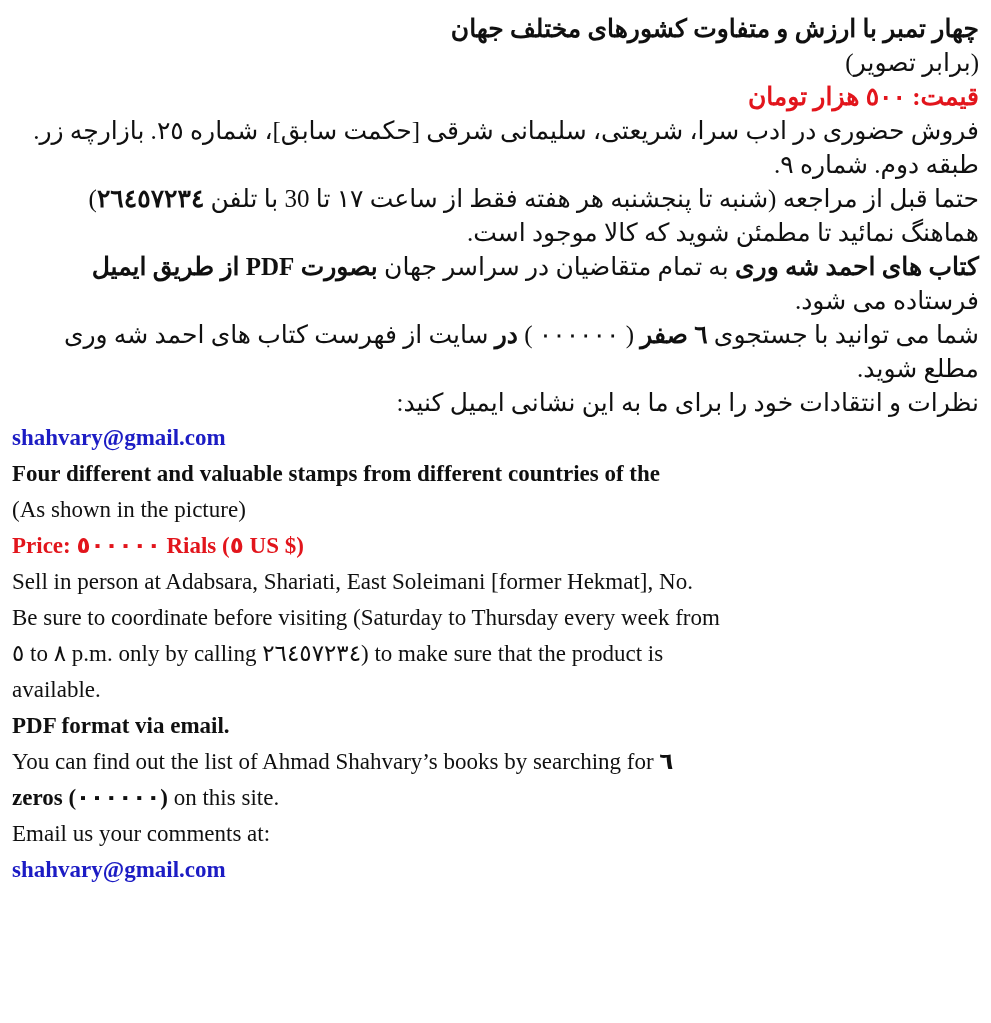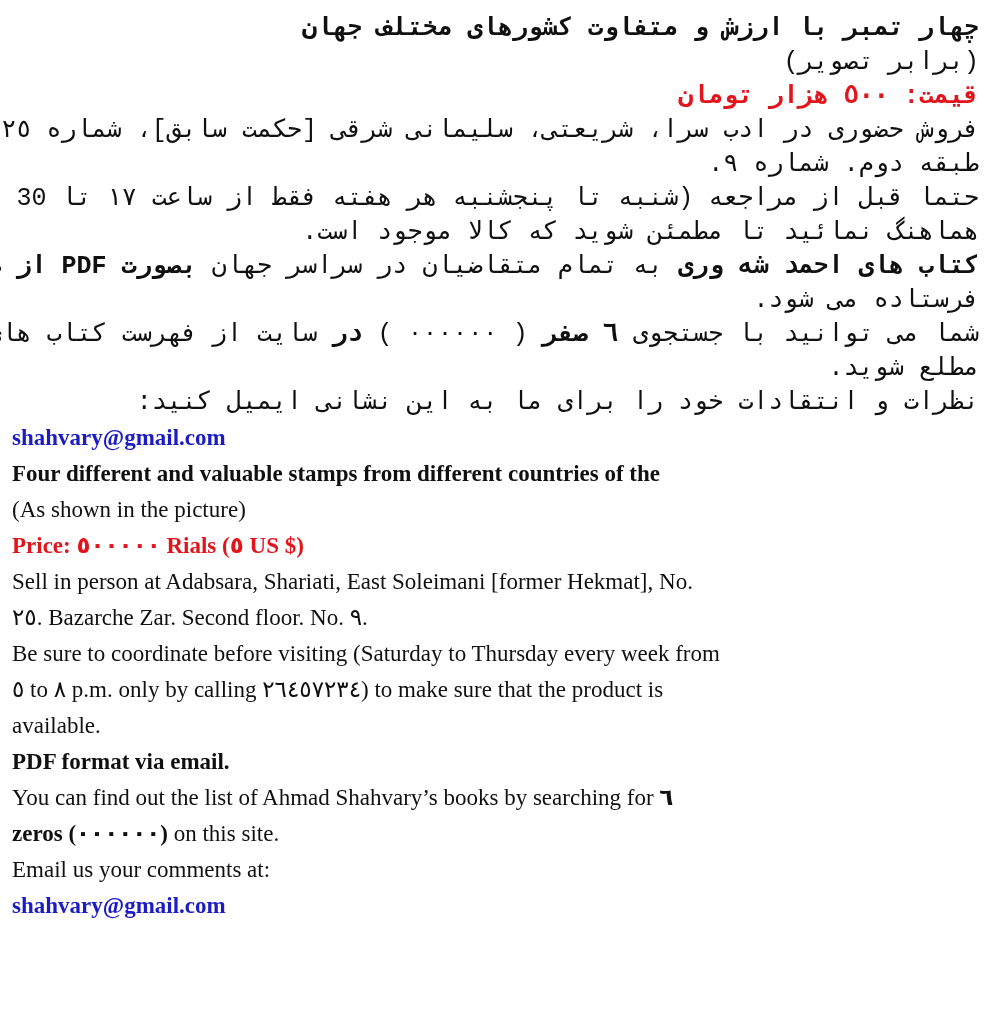--- a/index.html
+++ b/index.html
@@ -10,21 +10,21 @@
     box-sizing: border-box;
     padding: 12px 12px 0 12px;
     background: #ffffff;
     color: #101010;
     overflow: hidden;
   }
   .line { white-space: nowrap; }
   .rtl {
     direction: rtl;
     text-align: right;
-    font-family: Liberation Mono, monospace;
+    font-family: Liberation Serif, serif;
     font-size: 25px;
     line-height: 34px;
   }
   .ltr {
     direction: ltr;
     text-align: left;
     font-family: "Liberation Serif", "DejaVu Sans", serif;
     font-size: 23px;
     line-height: 36px;
   }
@@ -67,21 +67,20 @@
 
   <div class="line ltr">
     <a class="email" href="#">shahvary@gmail.com</a>
   </div>
 
   <div class="line ltr bold">Four different and valuable stamps from different countries of the</div>
   <div class="line ltr">(As shown in the picture)</div>
   <div class="line ltr bold red">Price: ٥٠٠٠٠٠ Rials (٥ US $)</div>
 
   <div class="line ltr">Sell in person at Adabsara, Shariati, East Soleimani [former Hekmat], No.</div>
-  <div class="line ltr">٢٥. Bazarche Zar. Second floor. No. ٩.</div>
 
   <div class="line ltr">Be sure to coordinate before visiting (Saturday to Thursday every week from</div>
   <div class="line ltr">٥ to ٨ p.m. only by calling ٢٦٤٥٧٢٣٤) to make sure that the product is</div>
   <div class="line ltr">available.</div>
 
   <div class="line ltr bold">PDF format via email.</div>
 
   <div class="line ltr">
     <span>You can find out the list of Ahmad Shahvary’s books by searching for </span><span class="bold">٦</span>
   </div>

